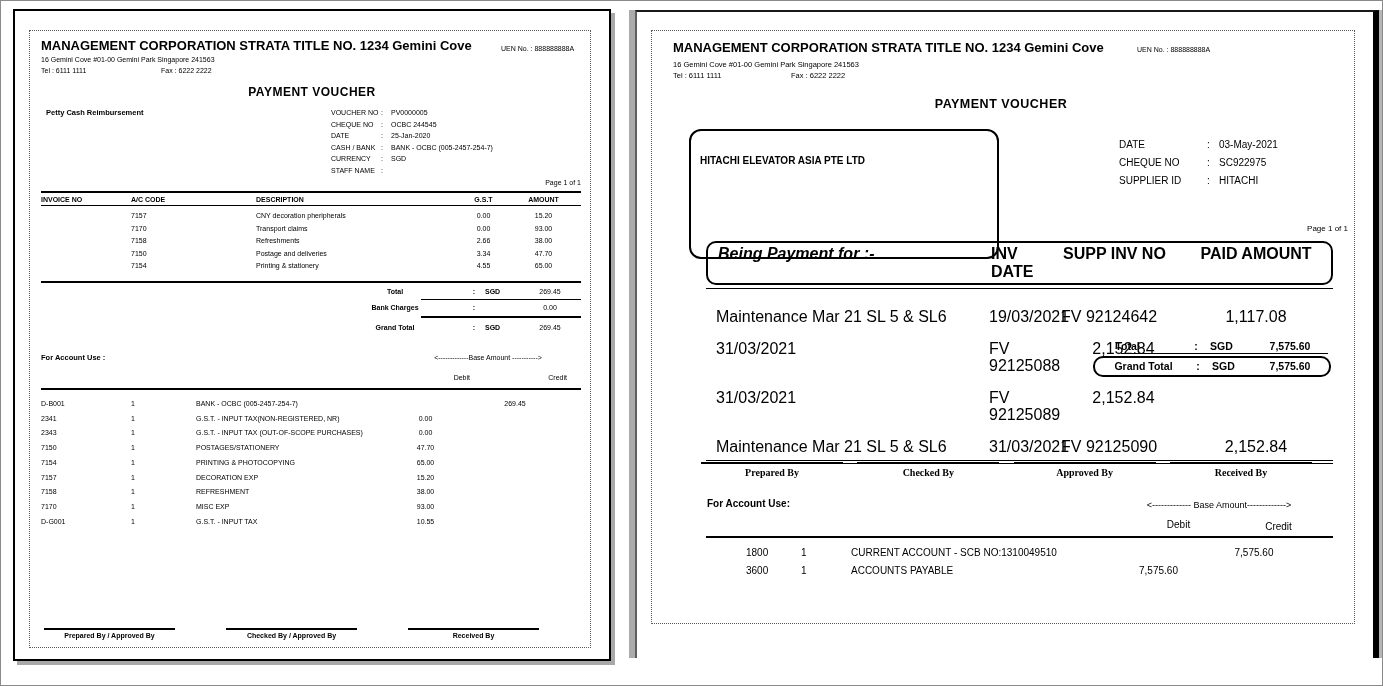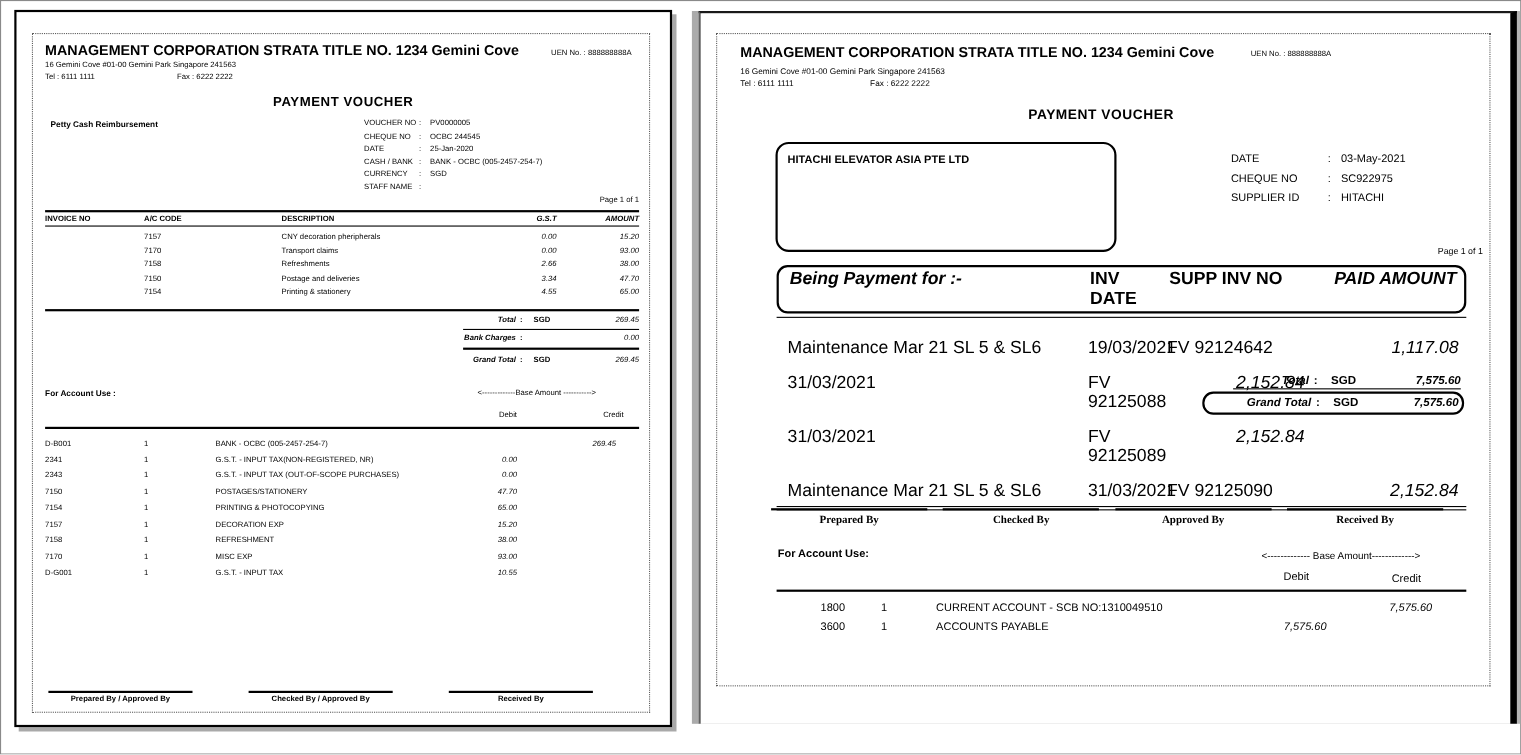--- a/index.html
+++ b/index.html
@@ -1,20 +1,20 @@
 <!DOCTYPE html>
 <html><head>
 <meta charset="utf-8">
 <style>
   html,body{margin:0;padding:0;background:#fff;}
   .canvas{position:relative;width:1383px;height:686px;box-sizing:border-box;border:1px solid #8a8a8a;
           background:#fff;overflow:hidden;font-family:"Liberation Sans",sans-serif;color:#000;}
   .abs{position:absolute;}
   .b{font-weight:bold;}
-  .r{text-align:right;font-style:italic;}
+  .r{text-align:center;}
   .i{font-style:italic;}
   .page{position:absolute;background:#fff;}
   .page-left{left:12px;top:8px;width:594px;height:648px;border:2px solid #000;box-shadow:4px 4px 0 #a9a9a9;}
   .page-right{left:634px;top:9px;width:736px;height:646px;border-top:2px solid #1a1a1a;
               border-left:2px solid #5f5f5f;border-right:6px solid #000;
               box-shadow:-6px 0 0 #ababab,4px 0 0 #b5b5b5;}
   .dotted{position:absolute;border:1px dotted #5c5c5c;}
   .dotted-left{left:14px;top:19px;width:560px;height:616px;}
   .dotted-right{left:14px;top:18px;width:702px;height:592px;}
 
@@ -49,22 +49,22 @@
   .sigcol{width:131px;border-top:2px solid #000;padding-top:2px;}
   .siglabel{text-align:center;font-size:7px;white-space:nowrap;}
 
   
   .r-company{left:36px;top:28px;font-size:13px;white-space:nowrap;}
   .r-uen{left:500px;top:34px;font-size:7px;white-space:nowrap;}
   .r-address{left:36px;top:48px;font-size:7.5px;}
   .r-tel{left:36px;top:59px;font-size:7.5px;}
   .r-fax{left:154px;top:59px;font-size:7.5px;}
   .r-title{left:14px;top:85px;width:700px;text-align:center;font-size:12.5px;letter-spacing:.5px;}
-  .r-supplier{left:68px;top:117px;width:288px;height:82px;border:2px solid #000;border-radius:12px;
-              padding:7px 9px;font-size:10px;line-height:15px;}
+  .r-supplier{left:52px;top:117px;width:288px;height:82px;border:2px solid #000;border-radius:12px;
+              padding:22px 9px;font-size:10px;line-height:15px;}
   .r-details{left:482px;top:124px;font-size:10px;}
   .r-drow{display:grid;grid-template-columns:88px 12px auto;line-height:18px;white-space:nowrap;}
   .r-page-label{left:590px;top:212px;width:121px;text-align:right;font-size:8px;}
   .r-paytable{left:69px;top:229px;width:627px;}
   .pgrid{display:grid;grid-template-columns:273px 72px 125px 1fr;font-size:16px;}
   .r-pay-headbox{border:2px solid #000;border-radius:10px;padding:2px 7px 2px 10px;}
   .r-pay-underline{border-top:1.5px solid #000;margin-top:3px;}
   .r-pay-rows{padding:4px 7px 0 10px;}
   .prow{line-height:17px;margin-top:15px;}
   .r-dbl{height:2px;border-top:1.5px solid #000;border-bottom:1.5px solid #000;margin-top:5px;}

